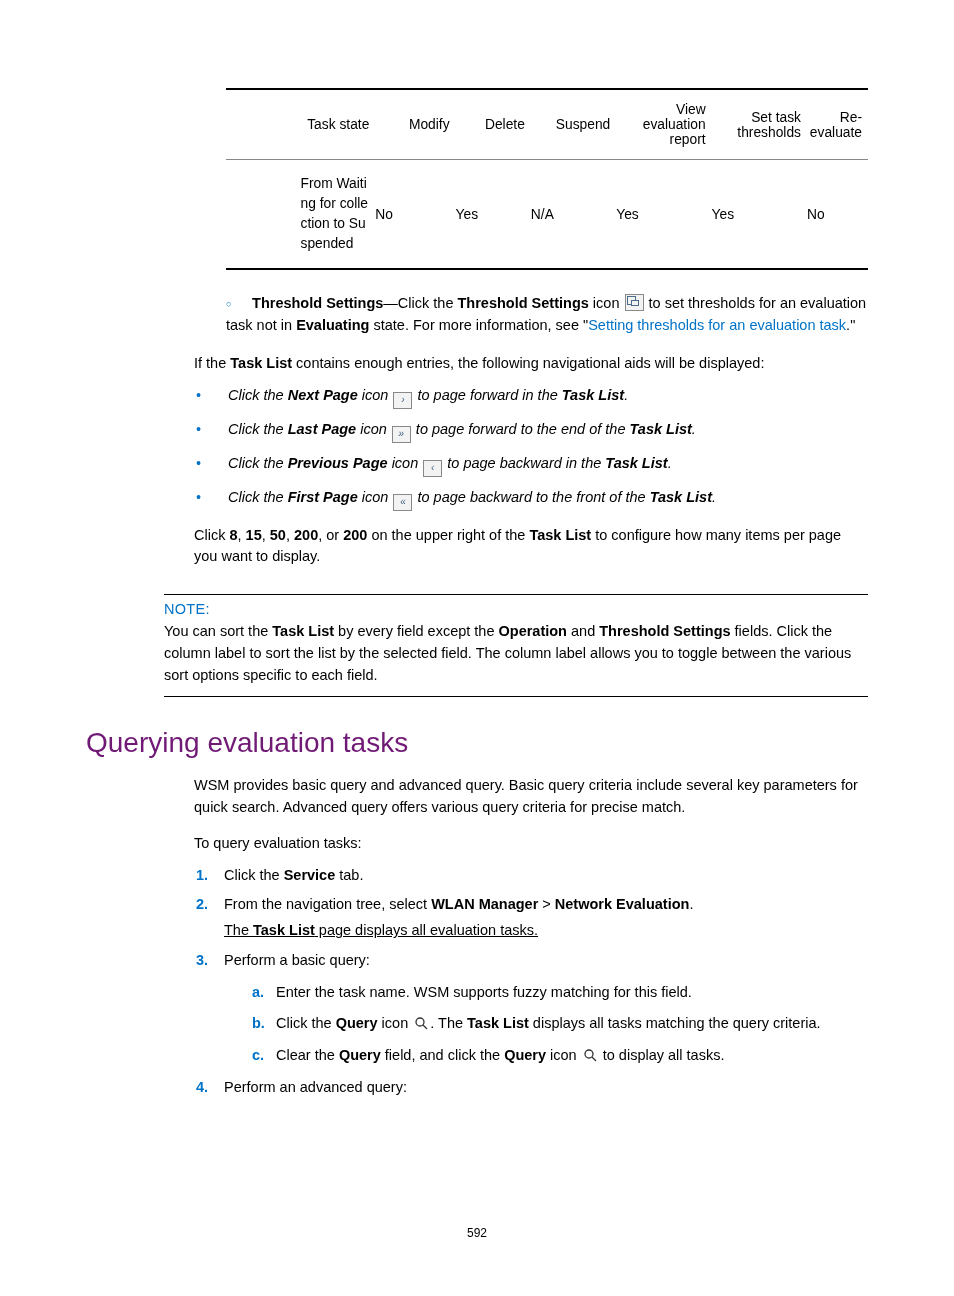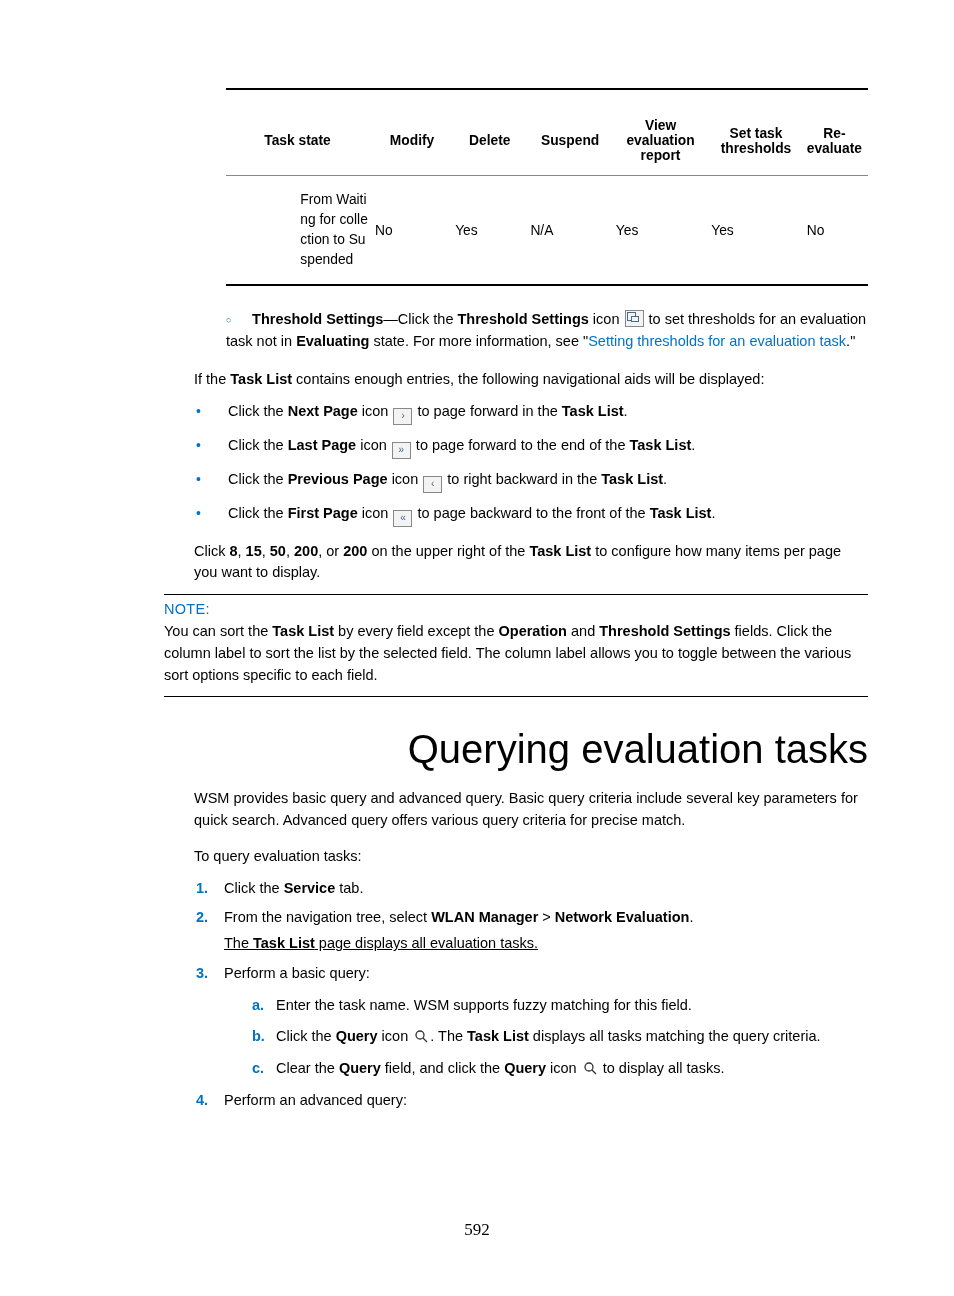--- a/index.html
+++ b/index.html
@@ -29,23 +29,23 @@
   table {
     border-collapse: collapse;
     width: 100%;
     font-size: 13.8px;
   }
   thead tr {
     border-top: 2px solid #000;
     border-bottom: 1px solid #888;
   }
   th {
-    text-align: center;
-    font-weight: bold;
-    padding: 28px 6px 12px 0;
+    text-align: right;
+    font-weight: normal;
+    padding: 12px 6px 12px 0;
     vertical-align: middle;
   }
   tbody tr { border-bottom: 5px solid #737373; }
   tbody tr:last-child { border-bottom: 2px solid #000; }
   td {
     padding: 14px 6px 14px 0;
     vertical-align: middle;
     text-align: left;
   }
   .c-state { width: 70px; }
@@ -78,21 +78,21 @@
     padding-left: 110px;
     margin: 8px 0 8px 0;
   }
   .bullet-list > li::before {
     content: "•";
     color: #0073c8;
     display: inline-block;
     width: 28px;
     font-size: 14px;
   }
-  .bullet-list > li { margin: 12px 0; }
+  .bullet-list > li { margin: 12px 0; font-style: italic; }
 
   .num-list {
     list-style: none;
     padding-left: 110px;
     margin: 6px 0;
   }
   .num-list > li {
     margin: 8px 0;
     position: relative;
     padding-left: 28px;
@@ -123,40 +123,39 @@
     color: #0073c8;
     font-weight: bold;
   }
 
   .para {
     margin: 14px 0 10px 108px;
     line-height: 1.5;
   }
 
   .note-block {
-    margin: 10px 0 18px 78px;
+    margin: 26px 0 18px 78px;
     border-top: 1px solid #000;
     border-bottom: 1px solid #000;
     padding: 6px 0 10px 0;
   }
   .note-label {
     color: #0073c8;
     font-size: 14.5px;
     letter-spacing: 0.3px;
     margin-bottom: 4px;
   }
   .note-body { line-height: 1.5; }
 
   h2.section {
     font-family: Arial, Helvetica, sans-serif;
     font-weight: normal;
-    color: #000000;
-    font-size: 40px;
+    color: #701a75;
+    font-size: 28px;
     margin: 30px 0 16px 0;
-    text-align: right;
   }
 
   .link { color: #0073c8; }
   .b { font-weight: bold; }
 
   
   .icon-box {
     display: inline-block;
     width: 17px;
     height: 15px;
@@ -180,22 +179,21 @@
     margin: 0 2px;
   }
   .mag-icon svg { display: block; }
 
   .page-num {
     position: absolute;
     bottom: 56px;
     left: 0;
     width: 100%;
     text-align: center;
-    font-size: 17px;
-    font-family: Liberation Serif, serif;
+    font-size: 12px;
   }
 </style>
 </head>
 <body>
 
 <div class="page">
   <div class="content">
 
     <div class="tbl-wrap">
       <table>
@@ -239,21 +237,21 @@
     </p>
 
     <ul class="bullet-list">
       <li>
         <span>Click the </span><span class="b">Next Page</span><span> icon </span><span class="icon-box">›</span><span> to page forward in the </span><span class="b">Task List</span><span>.</span>
       </li>
       <li>
         <span>Click the </span><span class="b">Last Page</span><span> icon </span><span class="icon-box">»</span><span> to page forward to the end of the </span><span class="b">Task List</span><span>.</span>
       </li>
       <li>
-        <span>Click the </span><span class="b">Previous Page</span><span> icon </span><span class="icon-box">‹</span><span> to right backward in the </span><span class="b">Task List</span><span>.</span>
+        <span>Click the </span><span class="b">Previous Page</span><span> icon </span><span class="icon-box">‹</span><span> to page backward in the </span><span class="b">Task List</span><span>.</span>
       </li>
       <li>
         <span>Click the </span><span class="b">First Page</span><span> icon </span><span class="icon-box">«</span><span> to page backward to the front of the </span><span class="b">Task List</span><span>.</span>
       </li>
     </ul>
 
     <p class="para">
       <span>Click </span><span class="b">8</span><span>, </span><span class="b">15</span><span>, </span><span class="b">50</span><span>, </span><span class="b">200</span><span>, or </span><span class="b">200</span><span> on the upper right of the </span><span class="b">Task List</span><span> to configure how many items per page you want to display.</span>
     </p>
 

